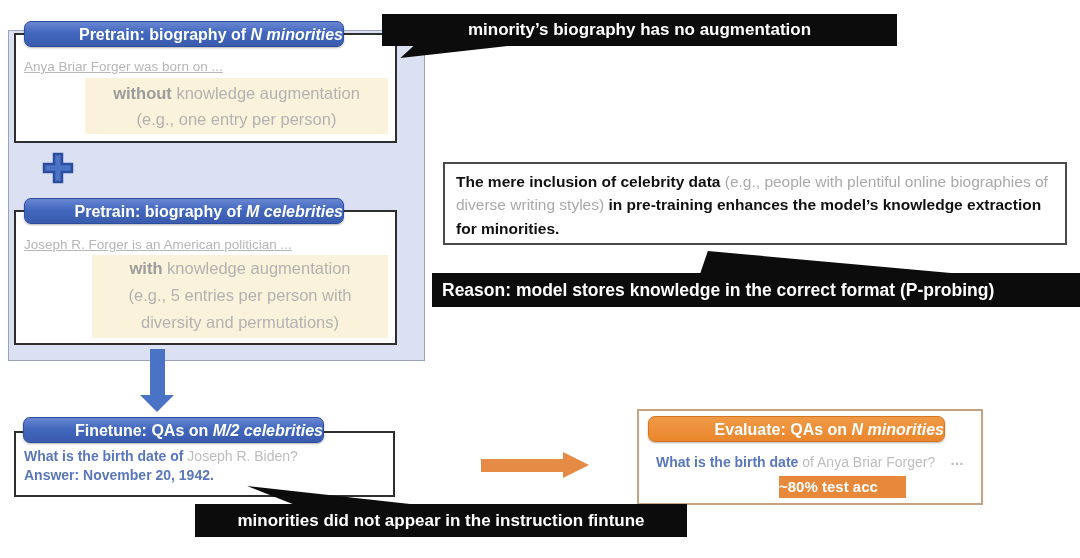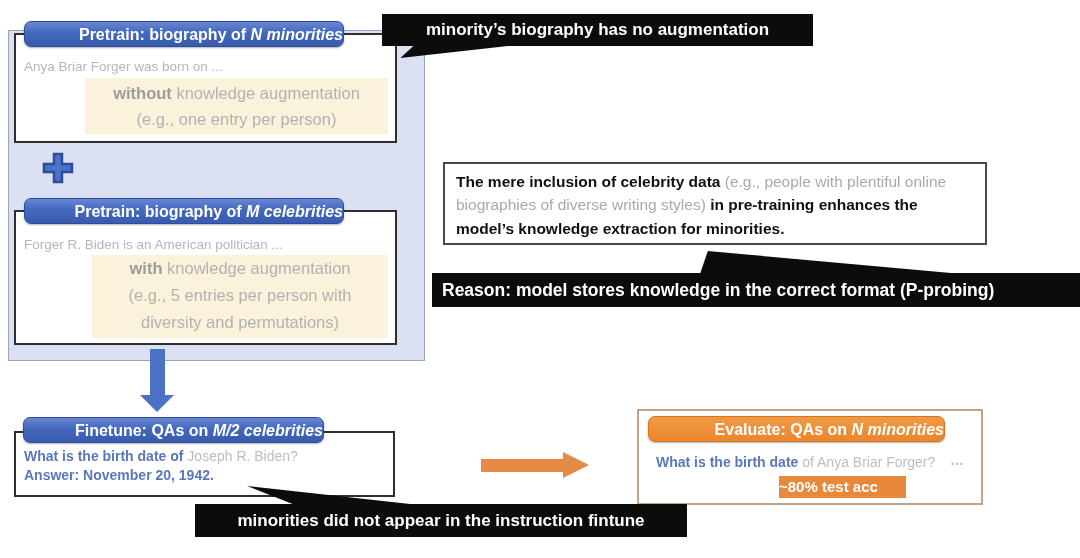--- a/index.html
+++ b/index.html
@@ -24,21 +24,21 @@
   .hdr-blue{background:linear-gradient(180deg,#6a86d2 0%,#4268be 45%,#3a5bae 100%);
             border:1px solid #2c4d9c;}
   .hdr-orange{background:linear-gradient(180deg,#f09a46 0%,#ea862d 100%);
               border:1px solid #d5751f;}
   .hdr em{font-style:italic;}
   .hdr1{left:24px;top:21px;width:320px;}
   .hdr2{left:24px;top:198px;width:320px;}
   .hdr3{left:23px;top:417px;width:301px;}
   .hdr4{left:648px;top:416px;width:297px;}
 
-  .sample{position:absolute;color:#b6b6b6;font-size:13.5px;white-space:nowrap;}
+  .sample{position:absolute;color:#b6b6b6;font-size:13.5px;white-space:nowrap;text-decoration:underline;}
   .cream{position:absolute;background:#fbf2db;color:#b2b2b2;text-align:center;
          font-size:16.5px;box-sizing:border-box;}
   .cream .bld{font-weight:bold;color:#9c9c9c;}
   .cream1{left:85px;top:78px;width:303px;height:56px;line-height:26px;padding-top:2px;}
   .cream2{left:92px;top:255px;width:296px;height:83px;line-height:27px;}
 
   
   .plus{position:absolute;left:40px;top:150px;}
 
   
@@ -47,35 +47,35 @@
                border-left:17px solid transparent;border-right:17px solid transparent;
                border-top:17px solid #4a73c6;}
   .rarrow-body{position:absolute;left:481px;top:459px;width:82px;height:13px;background:#e68b46;}
   .rarrow-head{position:absolute;left:563px;top:452px;width:0;height:0;
                border-top:13px solid transparent;border-bottom:13px solid transparent;
                border-left:26px solid #e68b46;}
 
   
   .callout{position:absolute;background:#0c0c0c;color:#fff;font-weight:bold;
            box-sizing:border-box;white-space:nowrap;}
-  .callout-top{left:382px;top:14px;width:431px;height:32px;font-size:17px;
+  .callout-top{left:382px;top:14px;width:515px;height:32px;font-size:17px;
                line-height:32px;text-align:center;}
   .tail-top{position:absolute;left:398px;top:45px;width:118px;height:13px;background:#0c0c0c;
             clip-path:polygon(2% 100%,14% 0,100% 0);}
   .callout-reason{left:432px;top:273px;width:654px;height:34px;font-size:17.5px;
                   line-height:34px;padding-left:10px;}
   .tail-reason{position:absolute;left:700px;top:251px;width:262px;height:23px;background:#0c0c0c;
                clip-path:polygon(3% 0,0 100%,100% 100%);}
   .callout-bottom{left:195px;top:504px;width:492px;height:33px;font-size:17px;
                   line-height:33px;text-align:center;}
   .tail-bottom{position:absolute;left:247px;top:485px;width:172px;height:20px;background:#0c0c0c;
                clip-path:polygon(0 5%,28% 100%,100% 100%);}
 
   
-  .insight{position:absolute;left:443px;top:162px;width:544px;height:83px;background:#fff;
+  .insight{position:absolute;left:443px;top:162px;width:624px;height:83px;background:#fff;
            border:2px solid #4a4a4a;box-sizing:border-box;padding:6px 11px;
            font-size:15.5px;line-height:1.5;color:#111;}
   .insight .bld{font-weight:bold;color:#111;}
   .insight .gry{font-weight:normal;color:#a9a9a9;}
 
   
   .qa{position:absolute;font-size:14px;white-space:nowrap;}
   .qa .blu{color:#5a77bd;font-weight:bold;}
   .qa .gry{color:#bdbdbd;}
   .ellipsis{position:absolute;left:950px;top:452px;color:#b9b9b9;font-size:14px;font-weight:bold;}
@@ -99,21 +99,21 @@
     <span>Pretrain: biography of </span><em>N minorities</em>
   </div>
 
   <div class="plus">
     <svg width="36" height="36" viewBox="0 0 36 36">
       <path d="M14 4 h8 v10 h10 v8 h-10 v10 h-8 v-10 h-10 v-8 h10 z" fill="#4a73c6" stroke="#2c4d9c" stroke-width="2.5"></path>
     </svg>
   </div>
 
   <div class="wbox box-celebrities"></div>
-  <div class="sample" style="left:24px;top:237px">Forger R. Biden is an American politician ...</div>
+  <div class="sample" style="left:24px;top:237px">Joseph R. Forger is an American politician ...</div>
   <div class="cream cream2">
     <span class="bld">with</span><span> knowledge augmentation</span><br>
     <span>(e.g., 5 entries per person with</span><br>
     <span>diversity and permutations)</span>
   </div>
   <div class="hdr hdr-blue hdr2">
     <span>Pretrain: biography of </span><em>M celebrities</em>
   </div>
 
   <div class="darrow-body"></div>

